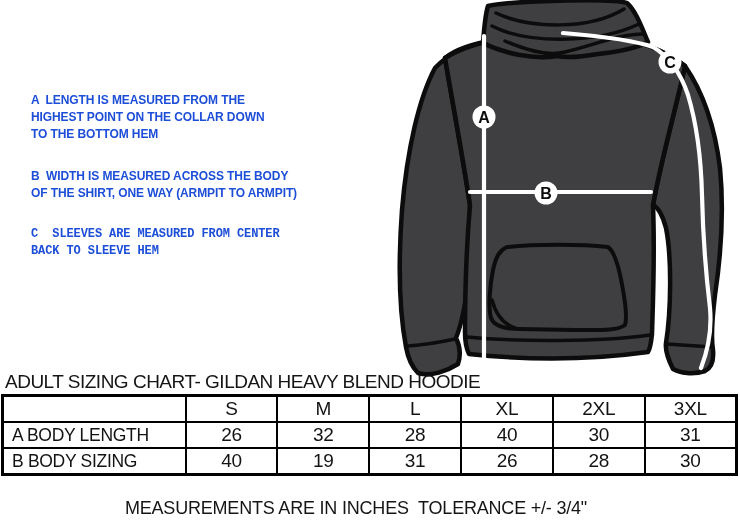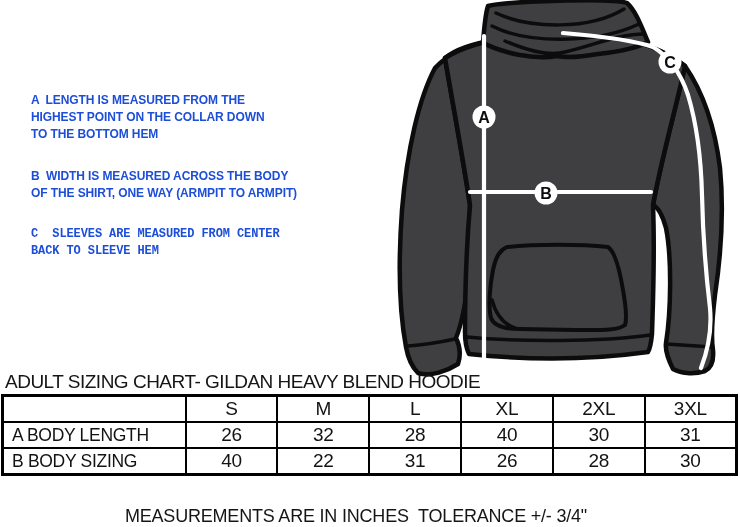--- a/index.html
+++ b/index.html
@@ -37,21 +37,21 @@
   #size-table th,#size-table td{
     border:2px solid #000;height:24px;padding:0;
     font-weight:400;font-size:19px;letter-spacing:-0.3px;
     text-align:center;vertical-align:middle;color:#131313;
   }
   #size-table td.row-label{
     text-align:left;padding-left:8px;font-size:17.5px;
   }
   #table-footer{
     position:absolute;left:0;top:498px;width:712px;text-align:center;
-    font-size:18px;letter-spacing:-0.2px;color:#151515;white-space:pre;margin-top:8px;
+    font-size:18px;letter-spacing:-0.2px;color:#151515;white-space:pre;
   }
 </style>
 </head>
 <body>
 
 <div id="stage">
 
   <div id="note-a" class="note">A  LENGTH IS MEASURED FROM THE
 HIGHEST POINT ON THE COLLAR DOWN
 TO THE BOTTOM HEM</div>
@@ -181,21 +181,21 @@
         <td>26</td>
         <td>32</td>
         <td>28</td>
         <td>40</td>
         <td>30</td>
         <td>31</td>
       </tr>
       <tr>
         <td class="row-label">B BODY SIZING</td>
         <td>40</td>
-        <td>22</td>
+        <td>19</td>
         <td>31</td>
         <td>26</td>
         <td>28</td>
         <td>30</td>
       </tr>
     </tbody>
   </table>
 
   <div id="table-footer">MEASUREMENTS ARE IN INCHES  TOLERANCE +/- 3/4"</div>
 

